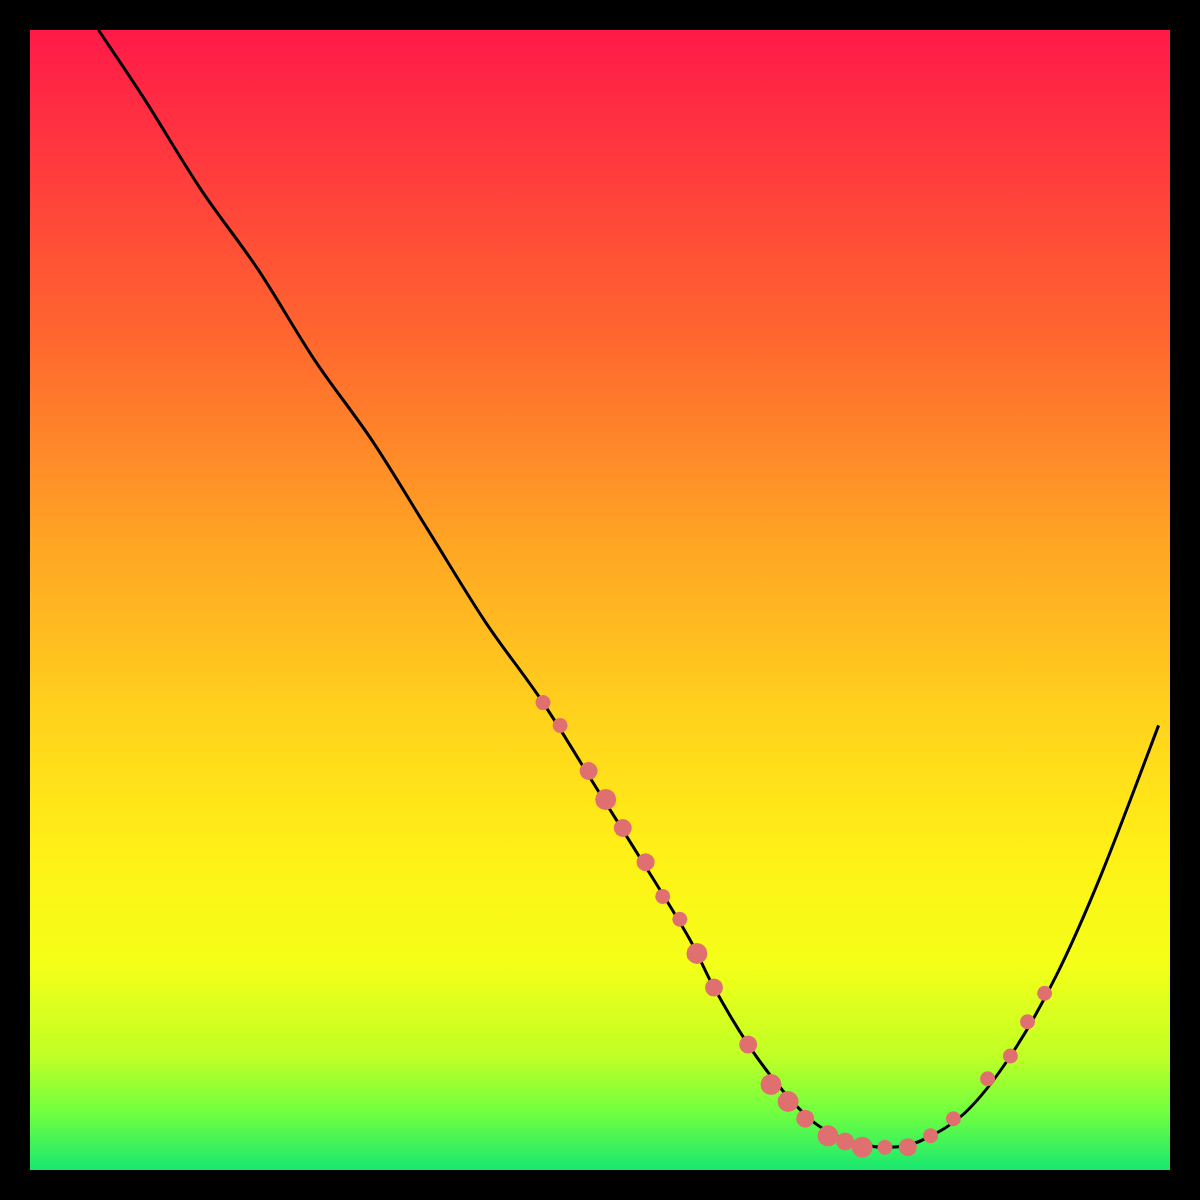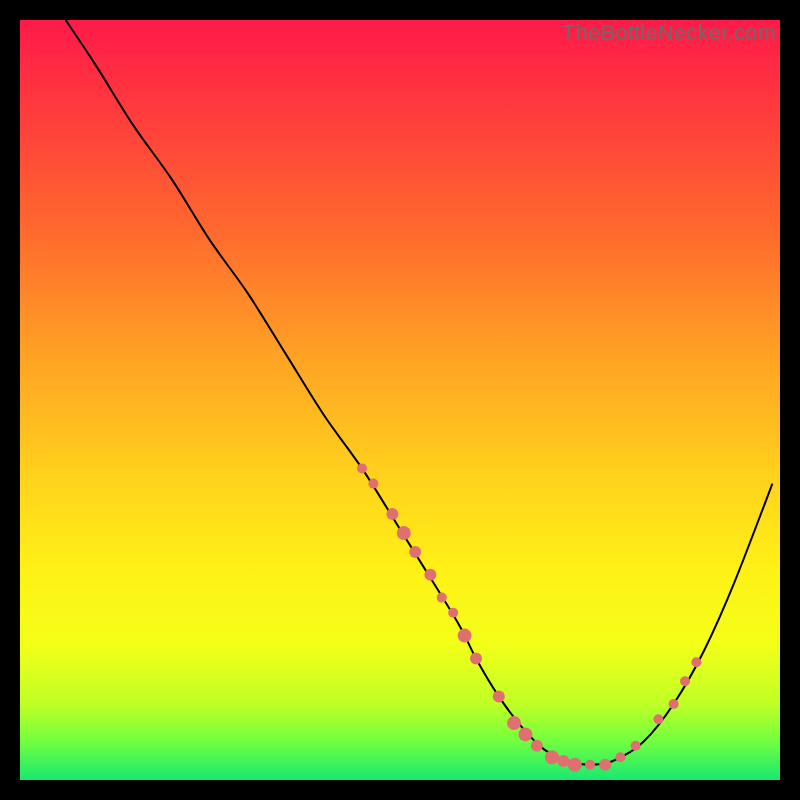--- a/index.html
+++ b/index.html
@@ -79,14 +79,13 @@
         <circle cx="570.0" cy="744.8" r="5" fill="#e07070" stroke="#d85a5a" stroke-width="0"></circle>
         <circle cx="585.2" cy="744.8" r="6" fill="#e07070" stroke="#d85a5a" stroke-width="0"></circle>
         <circle cx="600.4" cy="737.2" r="5" fill="#e07070" stroke="#d85a5a" stroke-width="0"></circle>
         <circle cx="615.6" cy="725.8" r="5" fill="#e07070" stroke="#d85a5a" stroke-width="0"></circle>
         <circle cx="638.4" cy="699.2" r="5" fill="#e07070" stroke="#d85a5a" stroke-width="0"></circle>
         <circle cx="653.6" cy="684.0" r="5" fill="#e07070" stroke="#d85a5a" stroke-width="0"></circle>
         <circle cx="665.0" cy="661.2" r="5" fill="#e07070" stroke="#d85a5a" stroke-width="0"></circle>
         <circle cx="676.4" cy="642.2" r="5" fill="#e07070" stroke="#d85a5a" stroke-width="0"></circle>
       </g>
   </svg>
-  <div class="watermark">TheBottleNecker.com</div>
 </div>
 
 </body></html>

